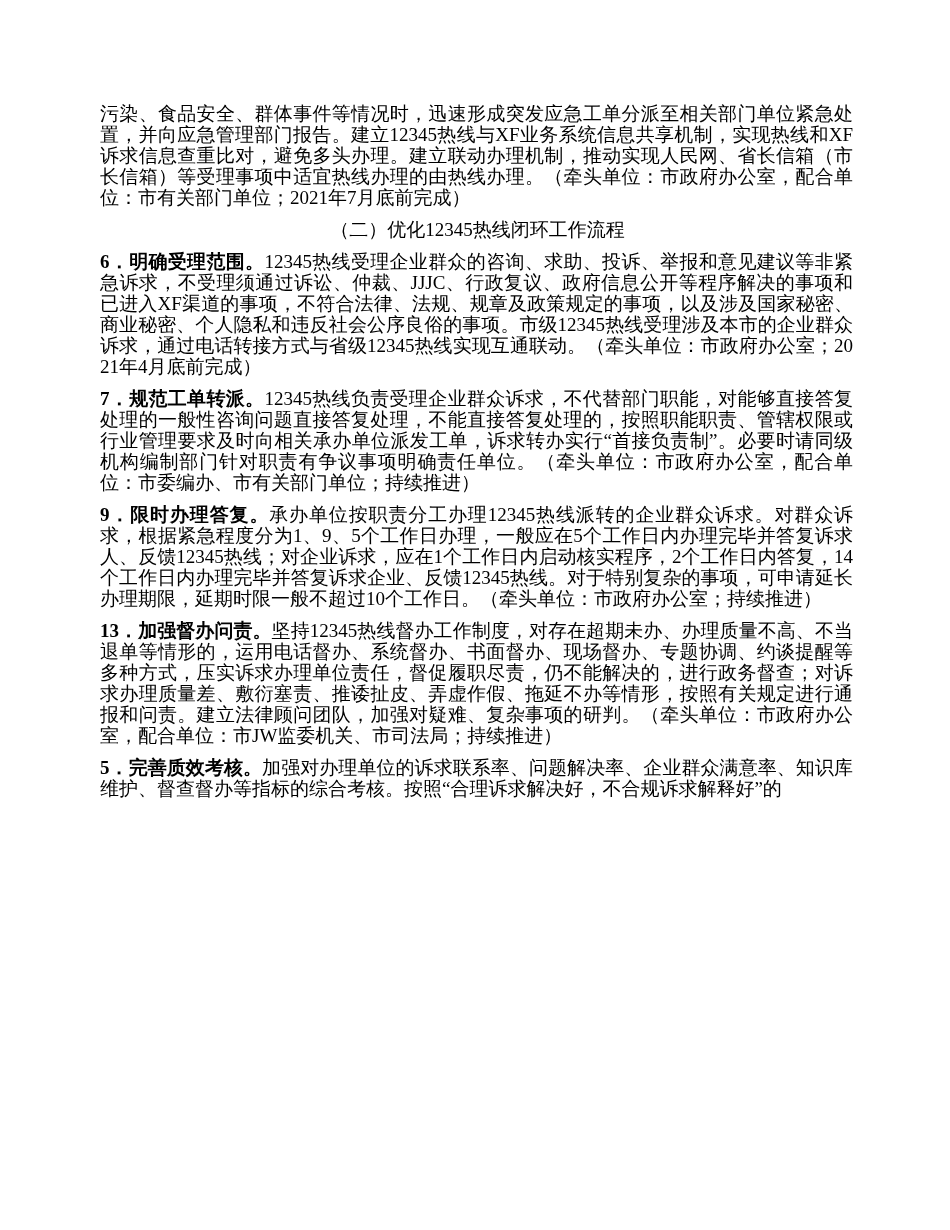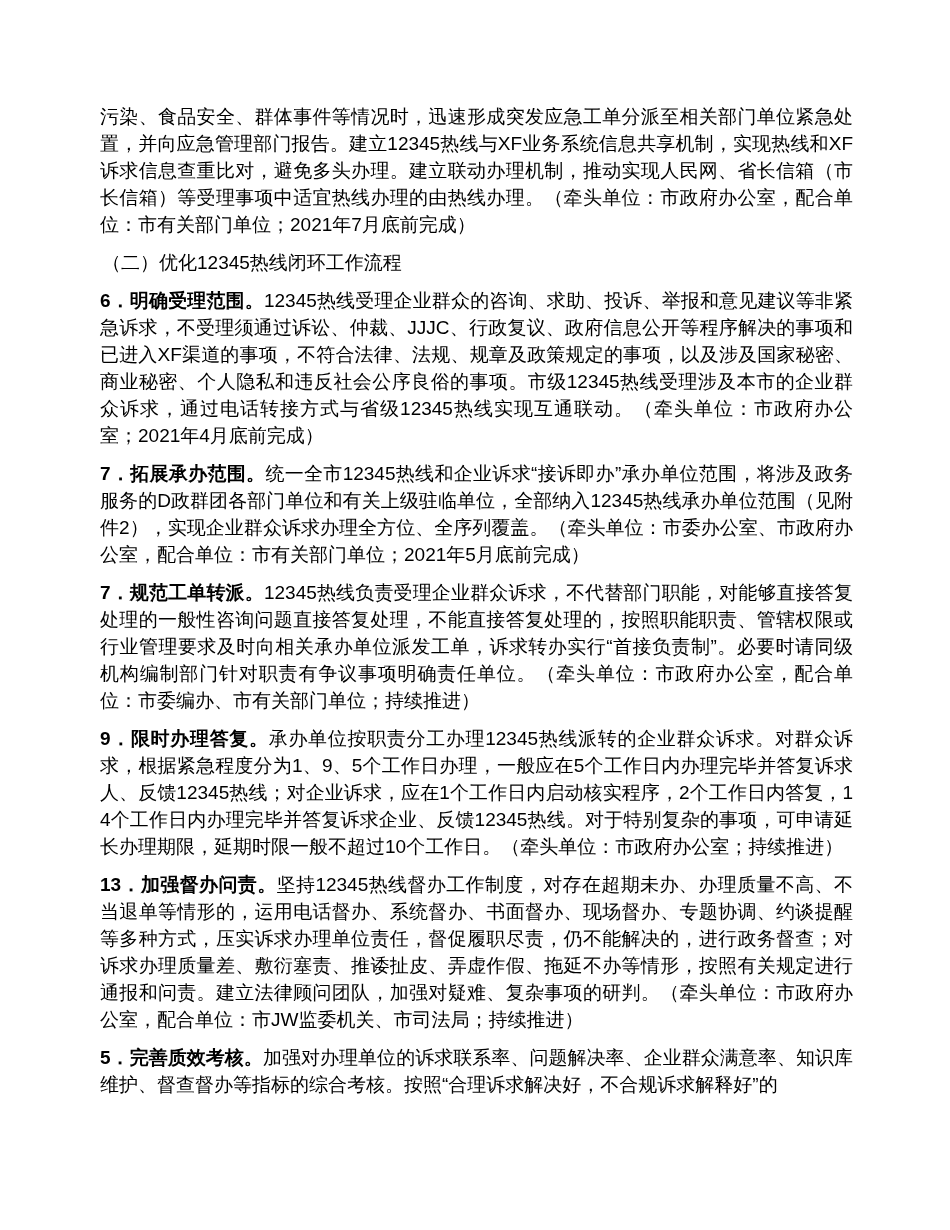--- a/index.html
+++ b/index.html
@@ -12,45 +12,44 @@
     width: 950px;
     height: 1230px;
     background: #ffffff;
     overflow: hidden;
   }
   .doc {
     position: absolute;
     left: 100px;
     top: 103px;
     width: 753px;
-    font-family: Liberation Sans, sans-serif;
+    font-family: Liberation Serif, serif;
     font-size: 19px;
-    line-height: 27px;
+    line-height: 21px;
     color: #000000;
     text-align: justify;
   }
   .para {
     margin: 0 0 11px 0;
     word-break: break-all;
   }
   .para.section-heading {
-    text-align: left;
+    text-align: center;
     text-indent: 2px;
   }
   .para .lead {
     font-weight: bold;
   }
 </style>
 </head>
 <body>
 
 <div class="page" style="background: rgb(255, 255, 255);">
   <div class="doc" style="color: rgb(0, 0, 0);">
       <p class="para body"><span>污染、食品安全、群体事件等情况时，迅速形成突发应急工单分派至相关部门单位紧急处置，并向应急管理部门报告。建立12345热线与XF业务系统信息共享机制，实现热线和XF诉求信息查重比对，避免多头办理。建立联动办理机制，推动实现人民网、省长信箱（市长信箱）等受理事项中适宜热线办理的由热线办理。（牵头单位：市政府办公室，配合单位：市有关部门单位；2021年7月底前完成）</span></p>
       <p class="para section-heading"><span>（二）优化12345热线闭环工作流程</span></p>
       <p class="para numbered"><span class="lead">6．明确受理范围。</span><span>12345热线受理企业群众的咨询、求助、投诉、举报和意见建议等非紧急诉求，不受理须通过诉讼、仲裁、JJJC、行政复议、政府信息公开等程序解决的事项和已进入XF渠道的事项，不符合法律、法规、规章及政策规定的事项，以及涉及国家秘密、商业秘密、个人隐私和违反社会公序良俗的事项。市级12345热线受理涉及本市的企业群众诉求，通过电话转接方式与省级12345热线实现互通联动。（牵头单位：市政府办公室；2021年4月底前完成）</span></p>
-      <p class="para numbered"><span class="lead">7．拓展承办范围。</span><span>统一全市12345热线和企业诉求“接诉即办”承办单位范围，将涉及政务服务的D政群团各部门单位和有关上级驻临单位，全部纳入12345热线承办单位范围（见附件2），实现企业群众诉求办理全方位、全序列覆盖。（牵头单位：市委办公室、市政府办公室，配合单位：市有关部门单位；2021年5月底前完成）</span></p>
       <p class="para numbered"><span class="lead">7．规范工单转派。</span><span>12345热线负责受理企业群众诉求，不代替部门职能，对能够直接答复处理的一般性咨询问题直接答复处理，不能直接答复处理的，按照职能职责、管辖权限或行业管理要求及时向相关承办单位派发工单，诉求转办实行“首接负责制”。必要时请同级机构编制部门针对职责有争议事项明确责任单位。（牵头单位：市政府办公室，配合单位：市委编办、市有关部门单位；持续推进）</span></p>
       <p class="para numbered"><span class="lead">9．限时办理答复。</span><span>承办单位按职责分工办理12345热线派转的企业群众诉求。对群众诉求，根据紧急程度分为1、9、5个工作日办理，一般应在5个工作日内办理完毕并答复诉求人、反馈12345热线；对企业诉求，应在1个工作日内启动核实程序，2个工作日内答复，14个工作日内办理完毕并答复诉求企业、反馈12345热线。对于特别复杂的事项，可申请延长办理期限，延期时限一般不超过10个工作日。（牵头单位：市政府办公室；持续推进）</span></p>
       <p class="para numbered"><span class="lead">13．加强督办问责。</span><span>坚持12345热线督办工作制度，对存在超期未办、办理质量不高、不当退单等情形的，运用电话督办、系统督办、书面督办、现场督办、专题协调、约谈提醒等多种方式，压实诉求办理单位责任，督促履职尽责，仍不能解决的，进行政务督查；对诉求办理质量差、敷衍塞责、推诿扯皮、弄虚作假、拖延不办等情形，按照有关规定进行通报和问责。建立法律顾问团队，加强对疑难、复杂事项的研判。（牵头单位：市政府办公室，配合单位：市JW监委机关、市司法局；持续推进）</span></p>
       <p class="para numbered"><span class="lead">5．完善质效考核。</span><span>加强对办理单位的诉求联系率、问题解决率、企业群众满意率、知识库维护、督查督办等指标的综合考核。按照“合理诉求解决好，不合规诉求解释好”的</span></p>
     </div>
 </div>
 
 </body></html>

